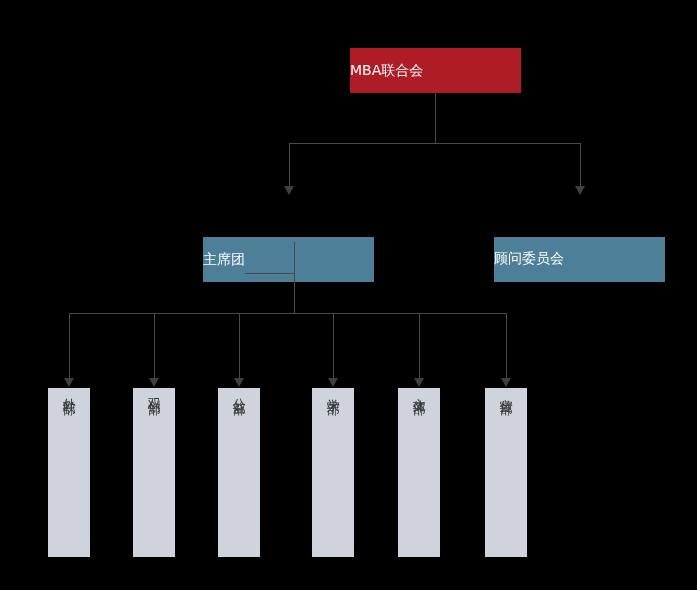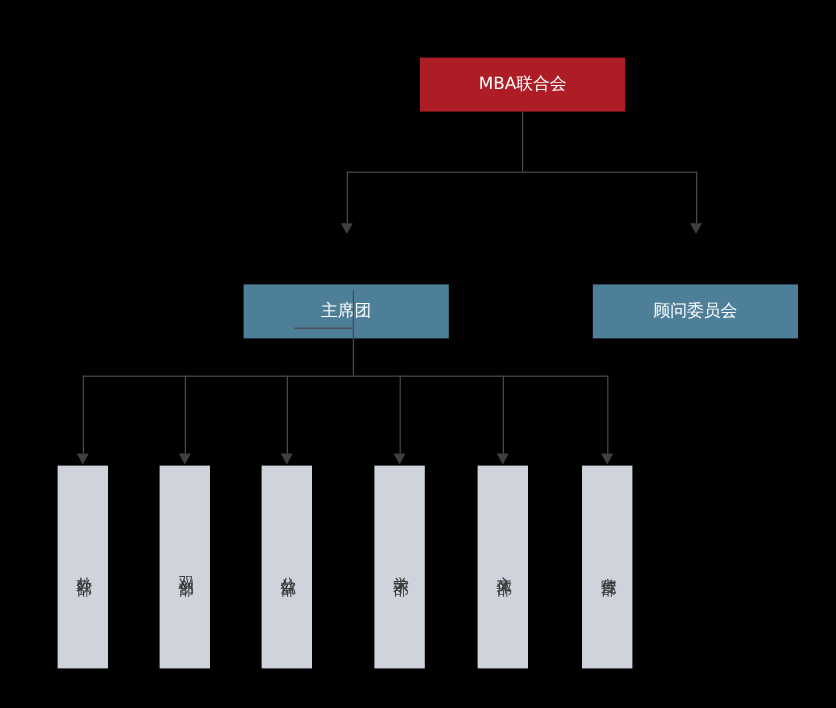--- a/index.html
+++ b/index.html
@@ -13,21 +13,21 @@
     height: 590px;
     background: #000000;
     overflow: hidden;
     font-family: "DejaVu Sans", "Liberation Sans", sans-serif;
   }
   .node {
     position: absolute;
     box-sizing: border-box;
     display: flex;
     align-items: center;
-    justify-content: center;
+    justify-content: flex-start;
     text-align: center;
     line-height: 1.35;
   }
   .node-root {
     background: #AE1C26;
     color: #FFFFFF;
     font-size: 14px;
   }
   .node-blue {
     background: #4E7F98;
@@ -79,21 +79,21 @@
   <div class="conn conn-v" style="left:289px; top:143px; height:43px;"></div>
   <div class="arrow" style="left:284px; top:186px;"></div>
 
   <div class="conn conn-v" style="left:580px; top:143px; height:43px;"></div>
   <div class="arrow" style="left:575px; top:186px;"></div>
 
   <div class="node node-blue" style="left:203px; top:197px; width:171px; height:45px;">
     <span>主席团</span>
   </div>
 
-  <div class="node node-blue" style="left:494px; top:197px; width:171px; height:45px;">
+  <div class="node node-blue" style="left:494px; top:197px; width:171px; height:45px;font-family:Liberation Serif, serif;">
     <span>顾问委员会</span>
   </div>
 
   <div class="conn conn-v" style="left:294px; top:242px; height:71px;"></div>
 
   <div class="conn conn-h" style="left:245px; top:273px; width:49px;"></div>
 
 
   <div class="conn conn-h" style="left:69px; top:313px; width:438px;"></div>
 

